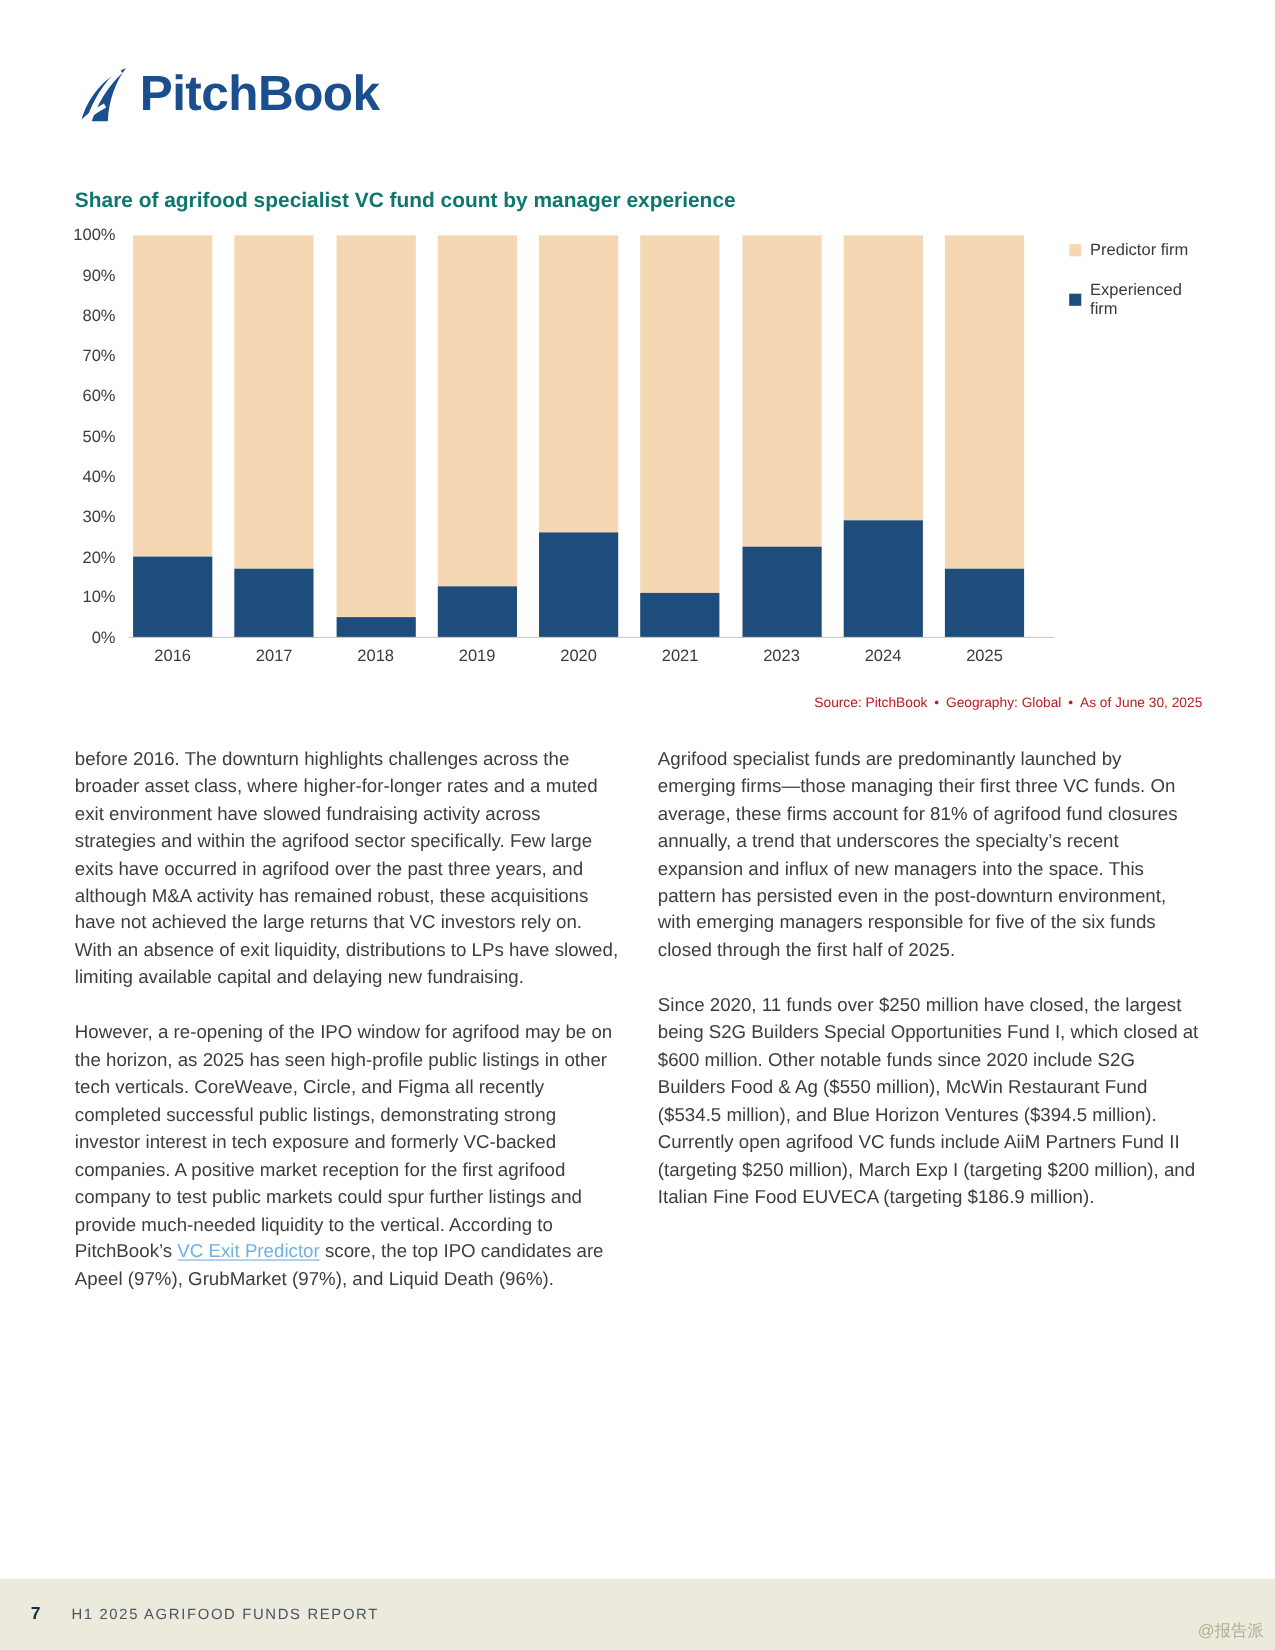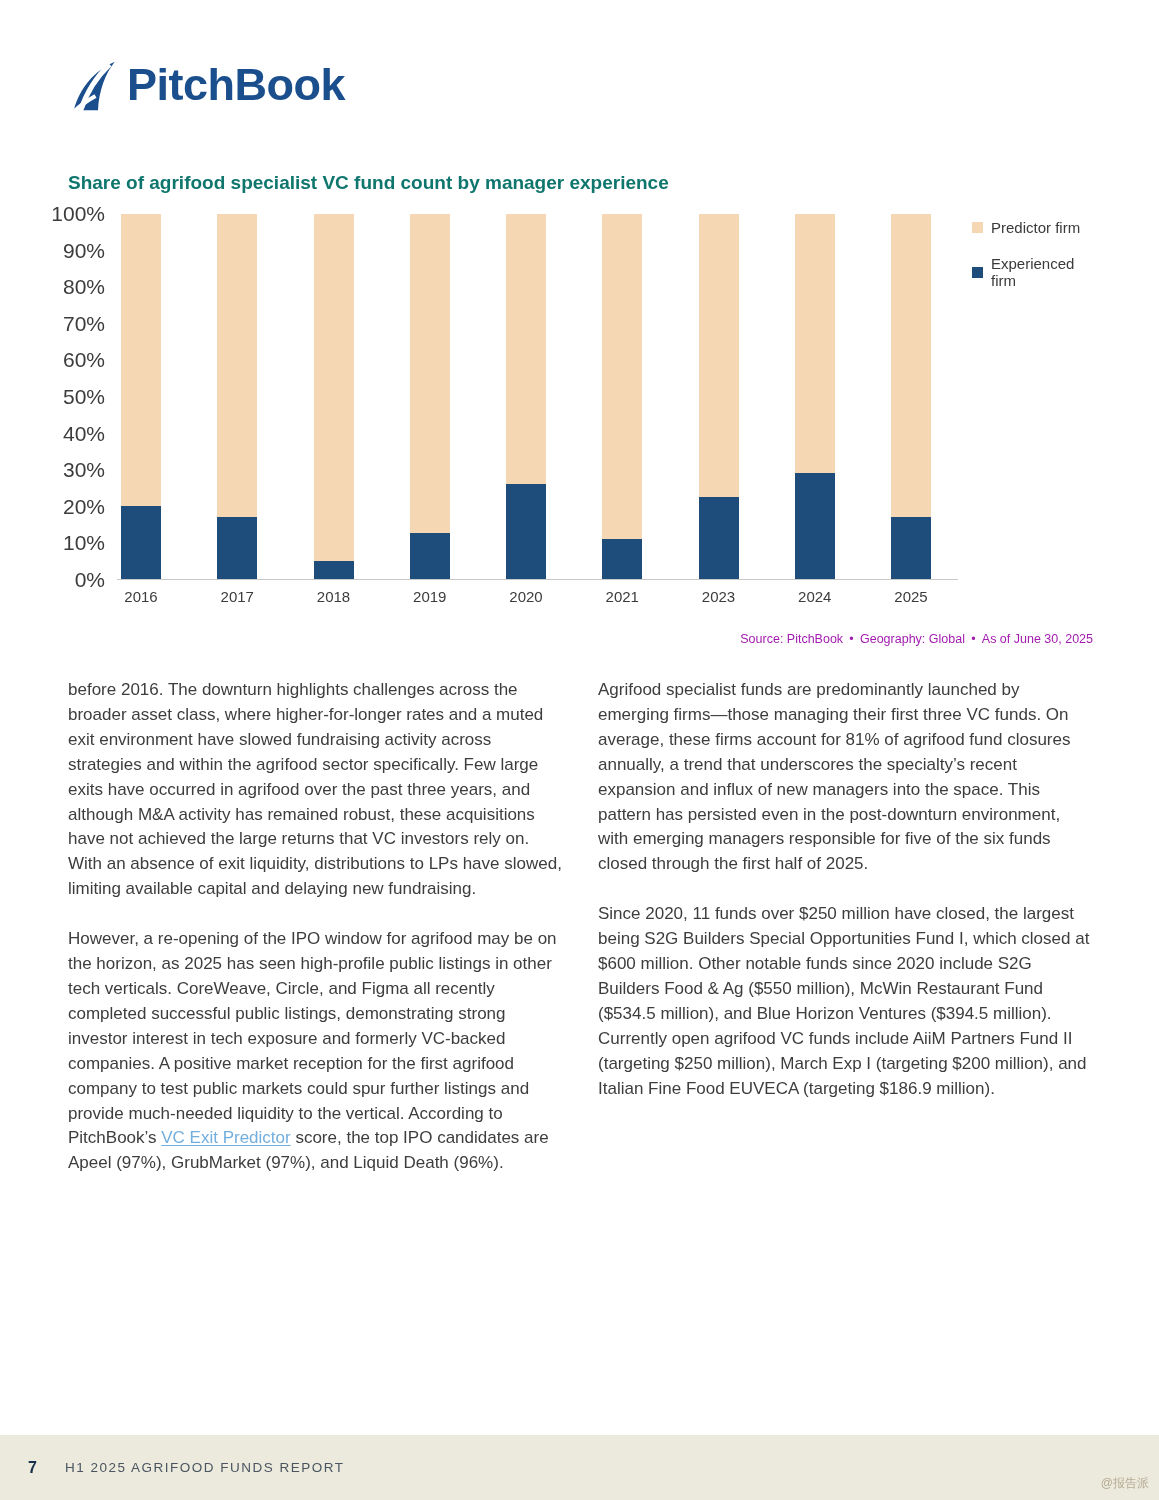--- a/index.html
+++ b/index.html
@@ -14,53 +14,53 @@
     overflow: hidden;
   }
   
   .logo { display: flex; align-items: center; gap: 9px; margin-bottom: 60px; height: 52px; }
   .logo-mark { width: 50px; height: 50px; flex: none; }
   .logo-text { font-size: 45px; font-weight: 700; letter-spacing: -0.5px; line-height: 1; padding-bottom: 4px; }
   
   .chart-title { margin: 0 0 20px 0; font-size: 19px; font-weight: 700; color: #0f766e; }
   .chart-row { display: flex; height: 366px; align-items: stretch; }
   .y-axis { position: relative; width: 49px; flex: none; }
-  .ytick { position: absolute; right: 12px; transform: translateY(-50%); font-size: 21px; color: #3c3c3c; white-space: nowrap; }
+  .ytick { position: absolute; right: 12px; transform: translateY(-50%); font-size: 15px; color: #3c3c3c; white-space: nowrap; }
   .plot {
     flex: 1 1 auto;
     display: flex;
     justify-content: space-between;
     padding: 0 27px 0 4px;
     border-bottom: 1px solid #c9c9c9;
     box-sizing: border-box;
     background: #ffffff;
   }
-  .bar-col { width: 40px; height: 100%; display: flex; flex-direction: column; position: relative; }
+  .bar-col { width: 72px; height: 100%; display: flex; flex-direction: column; position: relative; }
   .seg { width: 100%; }
   .xlab {
     position: absolute; top: calc(100% + 9px); left: 50%; transform: translateX(-50%);
     font-size: 15px; color: #3c3c3c; white-space: nowrap;
   }
   .legend { width: 135px; flex: none; box-sizing: border-box; padding: 5px 0 0 14px; display: flex; flex-direction: column; gap: 19px; }
   .legend-item { display: flex; align-items: center; gap: 8px; font-size: 15px; color: #3a3a3a; }
   .swatch { width: 11px; height: 11px; flex: none; display: inline-block; }
-  .source { text-align: right; margin-top: 52px; font-size: 12.5px; color: #a21caf; }
+  .source { text-align: right; margin-top: 52px; font-size: 12.5px; color: #b91c1c; }
   
   .cols { display: flex; gap: 36px; margin-top: 32px; }
   .col { width: 494px; flex: none; }
   .col p { margin: 0 0 25px 0; font-size: 17px; line-height: 24.9px; color: #3d3d3d; }
   .inline-link { color: #72aede; text-decoration: underline; text-underline-offset: 2px; cursor: pointer; }
   
   .footer {
     position: absolute; left: 0; right: 0; bottom: 0; height: 65px;
     background: #eceadd; display: flex; align-items: center; padding-left: 28px;
   }
   .pagenum { font-weight: 700; font-size: 16px; color: #16304a; }
   .report-title { margin-left: 28px; font-size: 13.5px; letter-spacing: 1.5px; color: #4a5560; }
-  .watermark { position: absolute; right: 10px; bottom: 8px; font-size: 12px; color: #b5ac94; }
+  .watermark { position: absolute; right: 10px; bottom: 8px; font-size: 15px; color: #b5ac94; }
 </style>
 </head>
 <body>
 
 <div class="page">
 
   <header>
     <div class="logo">
       <svg class="logo-mark" viewBox="0 0 60 60" aria-hidden="true">
         <path d="M56 1 C33 11 14 32 7 59 L36 59 C37 36 45 15 56 1 Z" fill="#1b4e8c"></path>

